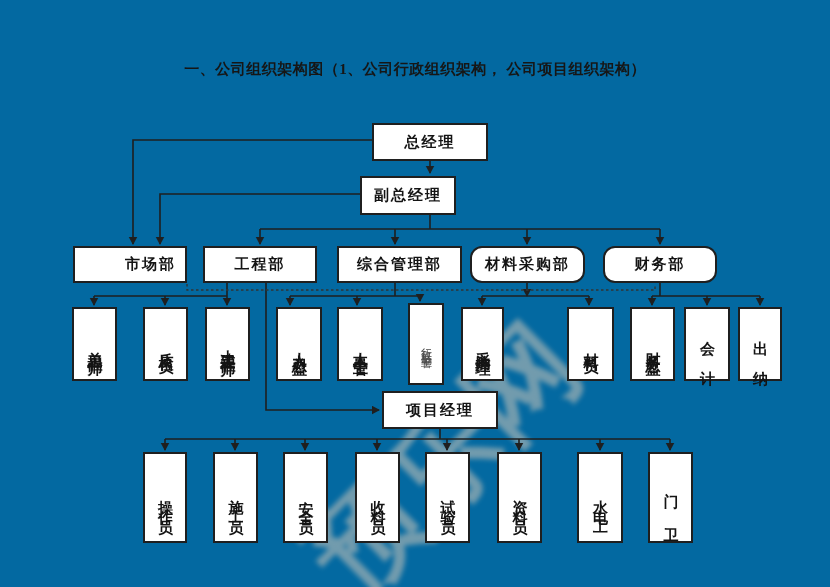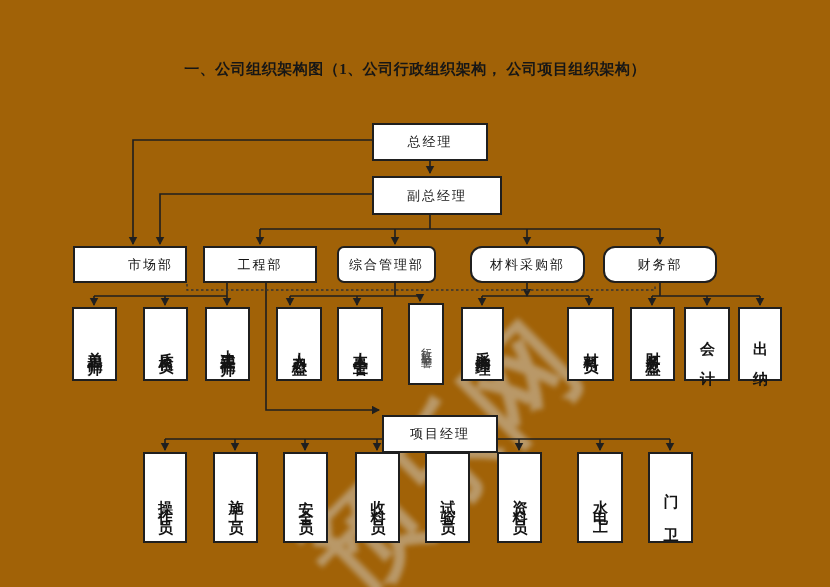--- a/index.html
+++ b/index.html
@@ -1,27 +1,27 @@
 <!DOCTYPE html>
 <html><head>
 <meta charset="utf-8">
 <style>
   html,body{margin:0;padding:0;background:#ffffff;}
   .page{
-    position:relative;width:830px;height:587px;background:#a16207;overflow:hidden;
+    position:relative;width:830px;height:587px;background:#0369a1;overflow:hidden;
     font-family:"Liberation Serif","DejaVu Serif",serif;color:#141414;
   }
   .doc-title{
     position:absolute;left:0;top:60px;width:830px;text-align:center;
     font-size:15px;font-weight:600;letter-spacing:0.5px;color:#161616;
   }
   .hbox{
     position:absolute;border:2px solid #1f1f1f;background:#ffffff;
     display:flex;align-items:center;justify-content:center;
-    font-size:13px;font-weight:400;letter-spacing:2px;box-sizing:border-box;
+    font-size:15px;font-weight:700;letter-spacing:2px;box-sizing:border-box;
   }
   .vbox{
     position:absolute;border:2px solid #1f1f1f;background:#ffffff;
     display:flex;align-items:center;justify-content:center;box-sizing:border-box;
   }
   .vbox .t{
     writing-mode:vertical-rl;text-orientation:upright;
     font-size:15px;font-weight:600;letter-spacing:3px;margin-bottom:-3px;line-height:1;
   }
   .vbox.site .t{letter-spacing:10px;margin-bottom:-10px;}
@@ -103,25 +103,25 @@
       <path d="M519 439 L519 450" marker-end="url(#ah)"></path>
       <path d="M600 439 L600 450" marker-end="url(#ah)"></path>
       <path d="M670 439 L670 450" marker-end="url(#ah)"></path>
     </g>
     <g stroke="#333333" stroke-width="1.4" fill="none" stroke-dasharray="2.5 2.5">
       <path d="M187 284 L187 290 L655 290 L655 284"></path>
     </g>
   </svg>
 
   <div class="hbox" style="left:372px;top:123px;width:116px;height:38px;">总经理</div>
-  <div class="hbox" style="left:372px;top:176px;width:130px;height:39px;">副总经理</div>
+  <div class="hbox" style="left:360px;top:176px;width:96px;height:39px;">副总经理</div>
 
   <div class="hbox" style="left:73px;top:246px;width:114px;height:37px;padding-left:41px;">市场部</div>
   <div class="hbox" style="left:203px;top:246px;width:114px;height:37px;">工程部</div>
-  <div class="hbox" style="left:337px;top:246px;width:99px;height:37px;border-radius:7px;">综合管理部</div>
+  <div class="hbox" style="left:337px;top:246px;width:125px;height:37px;">综合管理部</div>
   <div class="hbox" style="left:470px;top:246px;width:115px;height:37px;border-radius:12px;">材料采购部</div>
   <div class="hbox" style="left:603px;top:246px;width:114px;height:37px;border-radius:12px;">财务部</div>
 
   <div class="vbox" style="left:72px;top:307px;width:45px;height:74px;">
     <span class="t">总工程师</span>
     </div>
   <div class="vbox" style="left:143px;top:307px;width:45px;height:74px;">
     <span class="t">质检员</span>
     </div>
   <div class="vbox" style="left:205px;top:307px;width:45px;height:74px;">
@@ -145,21 +145,21 @@
   <div class="vbox" style="left:630px;top:307px;width:45px;height:74px;">
     <span class="t">财务总监</span>
     </div>
   <div class="vbox sparse" style="left:684px;top:307px;width:46px;height:74px;">
     <span class="t">会计</span>
     </div>
   <div class="vbox sparse" style="left:738px;top:307px;width:44px;height:74px;">
     <span class="t">出纳</span>
     </div>
 
-  <div class="hbox" style="left:382px;top:391px;width:116px;height:38px;margin-top:24px;">项目经理</div>
+  <div class="hbox" style="left:382px;top:391px;width:116px;height:38px;">项目经理</div>
 
   <div class="vbox site" style="left:143px;top:452px;width:44px;height:91px;">
     <span class="t">操作员</span>
     </div>
   <div class="vbox site" style="left:213px;top:452px;width:45px;height:91px;">
     <span class="t">施工员</span>
     </div>
   <div class="vbox site" style="left:283px;top:452px;width:45px;height:91px;">
     <span class="t">安全员</span>
     </div>

